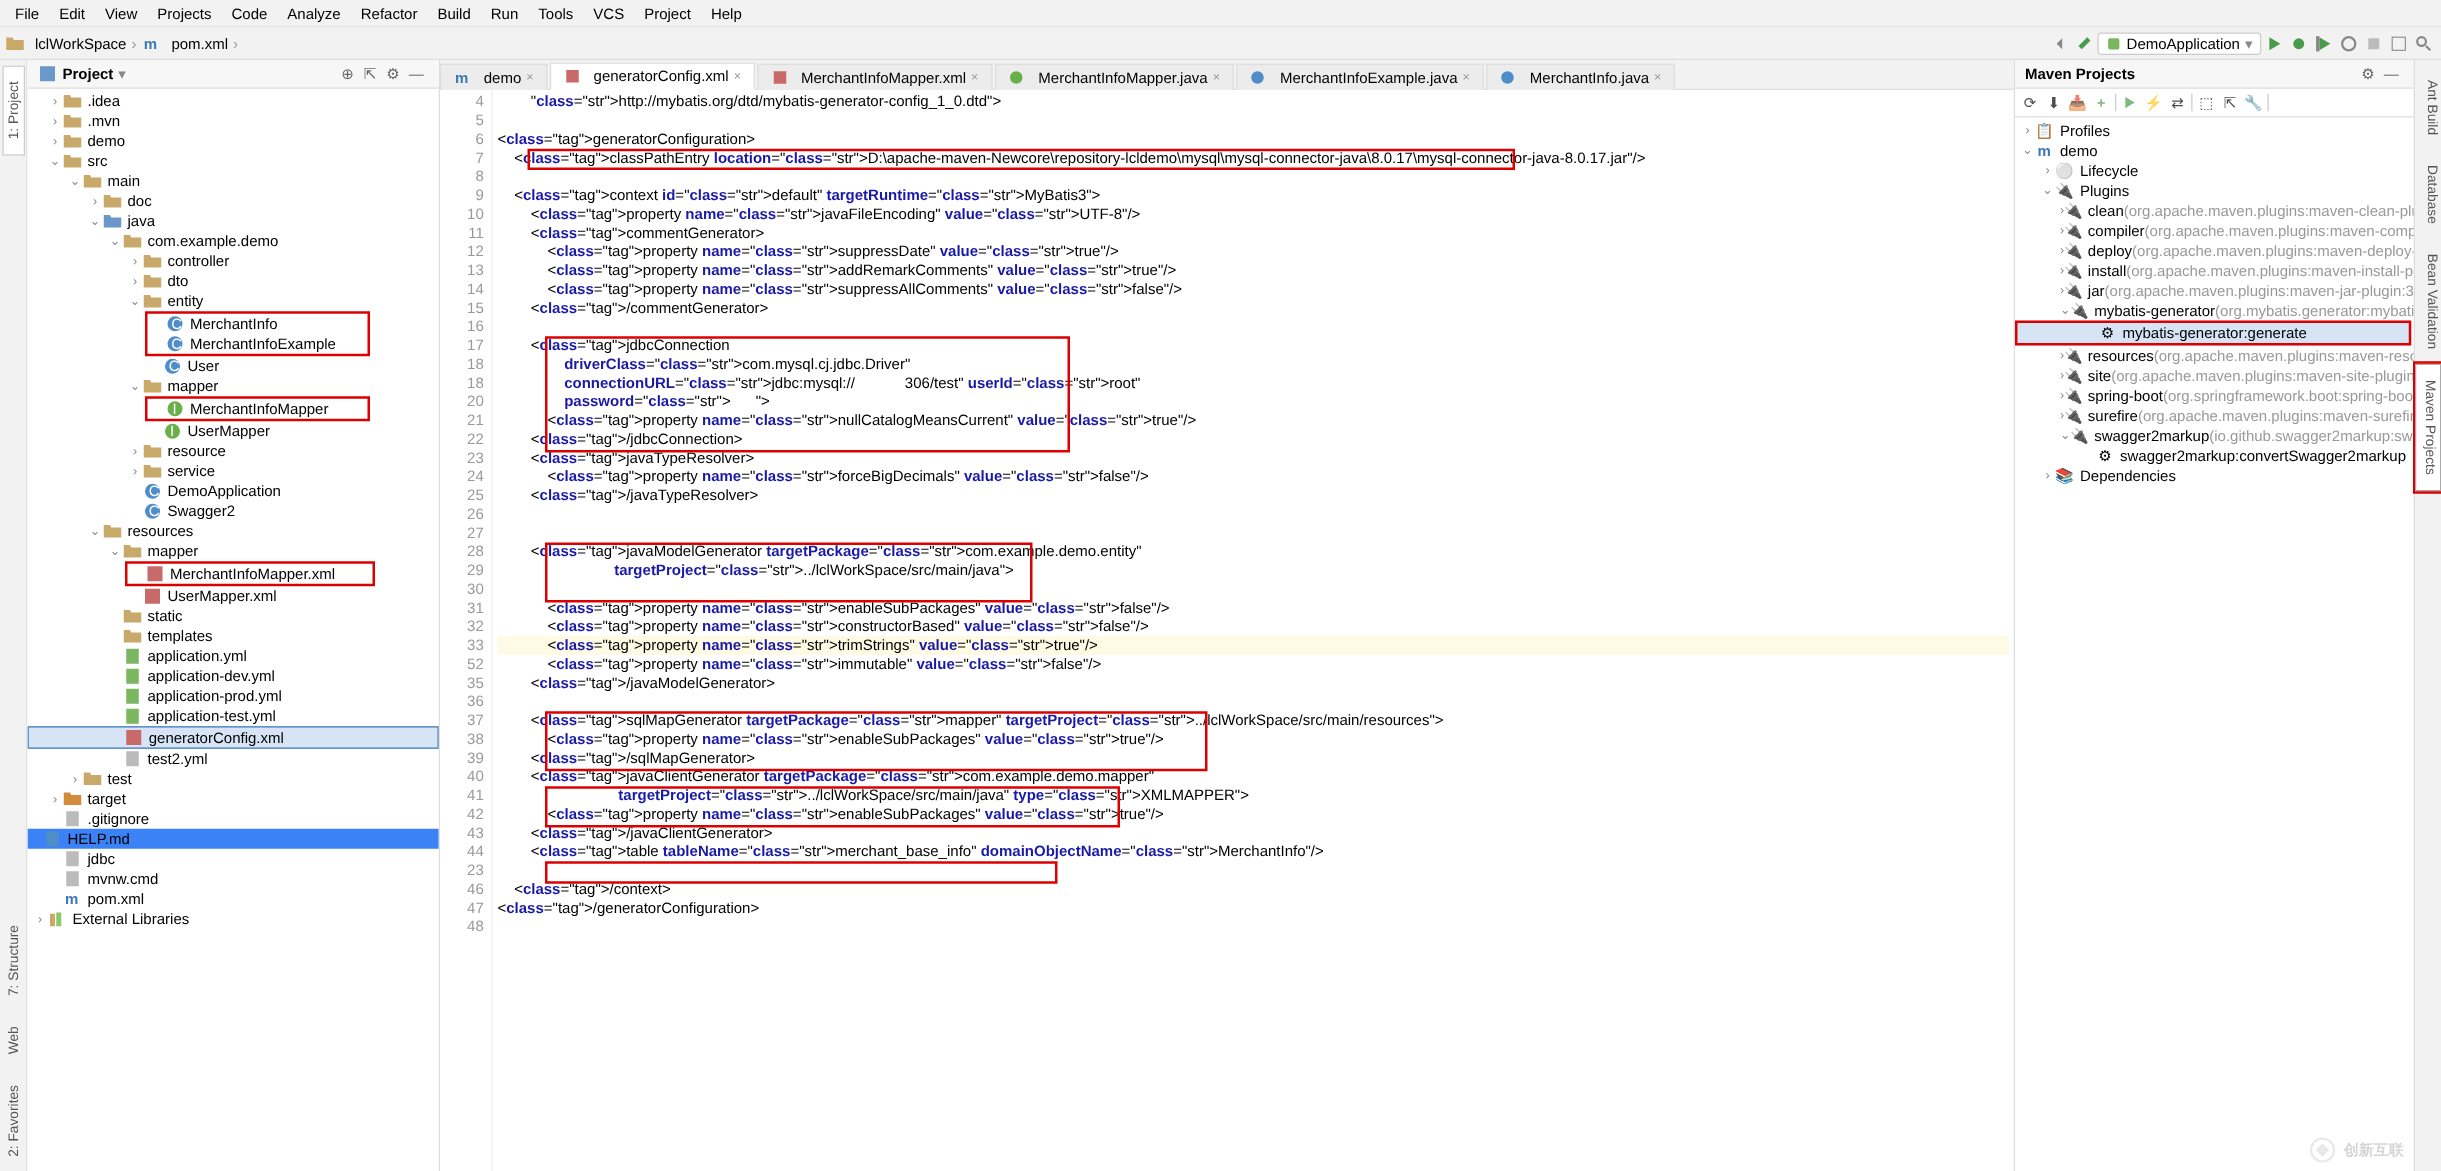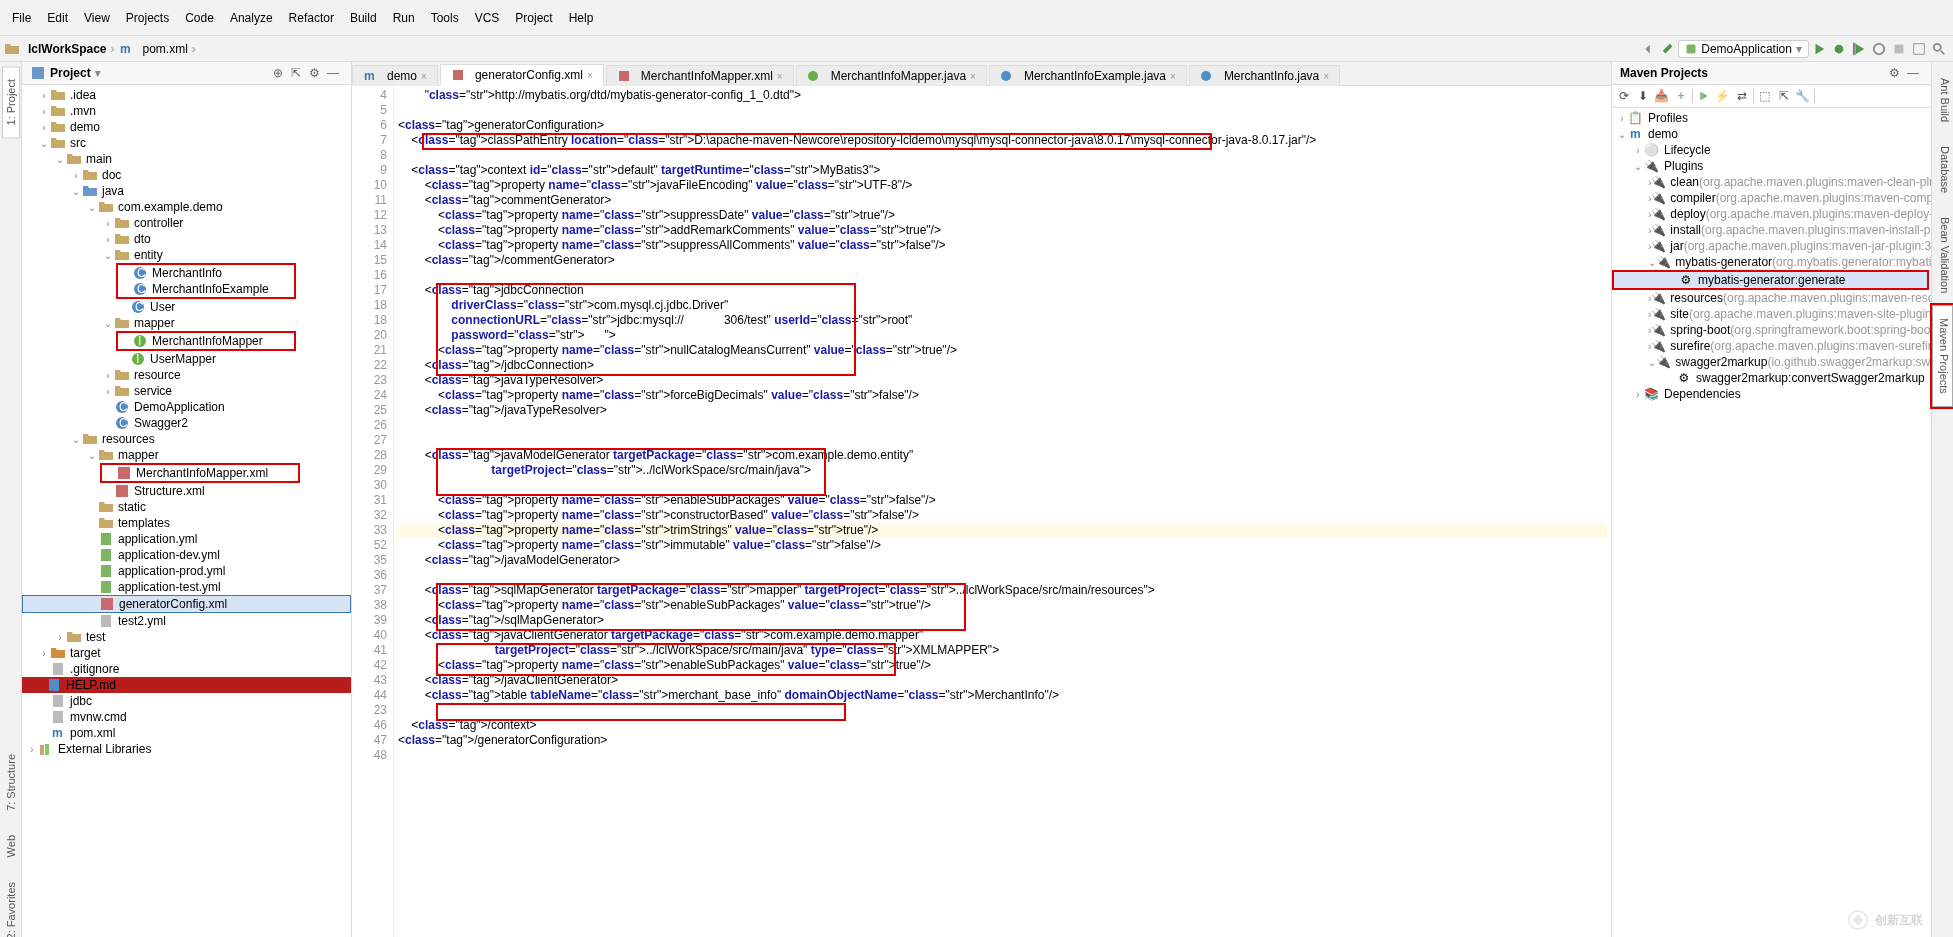--- a/index.html
+++ b/index.html
@@ -1,18 +1,18 @@
 <!DOCTYPE html>
 <html><head>
 <meta charset="utf-8">
 <style>
 * { margin: 0; padding: 0; box-sizing: border-box; font-family: "Segoe UI", Arial, sans-serif; font-size: 12px; }
 body { background: #fff; color: #000; overflow: hidden; height: 937px; width: 1953px; position: relative; }
 
-.menubar { display: flex; gap: 4px; padding: 2px 6px; background: #f2f2f2; border-bottom: 1px solid #ddd; height: 36px; align-items: center; }
+.menubar { display: flex; gap: 4px; padding: 2px 6px; background: #f2f2f2; border-bottom: 1px solid #ddd; height: 22px; align-items: center; }
 .menubar span { padding: 0 6px; cursor: pointer; }
 
 .toolbar { display: flex; align-items: center; padding: 2px 4px; background: #f2f2f2; border-bottom: 1px solid #ddd; height: 26px; }
 .breadcrumb { display: flex; align-items: center; gap: 4px; font-size: 12px; }
 .breadcrumb .sep { color: #999; }
 .toolbar .spacer { flex: 1; }
 .run-config { display: flex; align-items: center; gap: 4px; background: #fff; border: 1px solid #ccc; padding: 1px 6px; border-radius: 3px; }
 .tb-icon { width: 16px; height: 16px; display: inline-flex; align-items: center; justify-content: center; margin: 0 2px; cursor: pointer; }
 .tb-icon svg { width: 14px; height: 14px; }
 
@@ -83,21 +83,21 @@
   <span>Help</span>
 </div>
 
 <div class="toolbar">
   <div class="breadcrumb">
     <span class="ficon">
         <svg viewBox="0 0 16 16">
           <path class="ic-folder" d="M1 3h5l1 2h8v8H1z"></path>
         </svg>
       </span>
-    <span style="font-weight:bold">lclWorkSpace</span>
+    <span style="font-weight:normal">lclWorkSpace</span>
     <span class="sep">›</span>
     <span class="ficon">
         <svg viewBox="0 0 16 16">
           <text x="2" y="12" fill="#3b78b5" font-size="11" font-weight="bold">m</text>
         </svg>
       </span>
     <span>pom.xml</span>
     <span class="sep">›</span>
   </div>
   <div class="spacer"></div>
@@ -412,21 +412,21 @@
             <span class="node-label">MerchantInfoMapper.xml</span>
           </div>
       </div>
       <div class="tree-node" style="padding-left:80px">
           <span class="arrow"></span>
           <span class="ficon">
             <svg viewBox="0 0 16 16">
               <rect x="2" y="2" width="12" height="12" class="ic-xml"></rect>
             </svg>
           </span>
-          <span class="node-label">Structure.xml</span>
+          <span class="node-label">UserMapper.xml</span>
         </div>
       <div class="tree-node" style="padding-left:64px">
           <span class="arrow"></span>
           <span class="ficon">
             <svg viewBox="0 0 16 16">
               <path class="ic-folder" d="M1 3h5l1 2h8v8H1z"></path>
             </svg>
           </span>
           <span class="node-label">static</span>
         </div>
@@ -513,21 +513,21 @@
         </div>
       <div class="tree-node" style="padding-left:16px">
           <span class="arrow"></span>
           <span class="ficon">
             <svg viewBox="0 0 16 16">
               <rect x="3" y="2" width="10" height="12" fill="#bbb"></rect>
             </svg>
           </span>
           <span class="node-label">.gitignore</span>
         </div>
-      <div class="tree-node" style="padding-left:12px;background:#b91c1c">
+      <div class="tree-node" style="padding-left:0;background:#3b82f6">
           <span class="arrow"></span>
           <span class="ficon">
             <svg viewBox="0 0 16 16">
               <rect x="3" y="2" width="10" height="12" fill="#4f8dc9"></rect>
             </svg>
           </span>
           <span class="node-label">HELP.md</span>
         </div>
       <div class="tree-node" style="padding-left:16px">
           <span class="arrow"></span>

